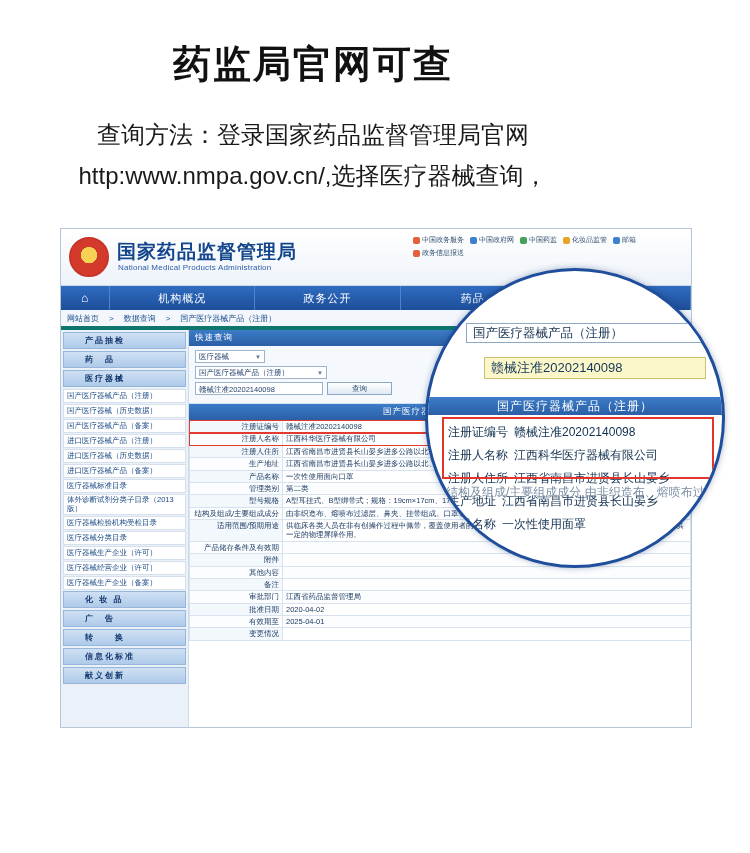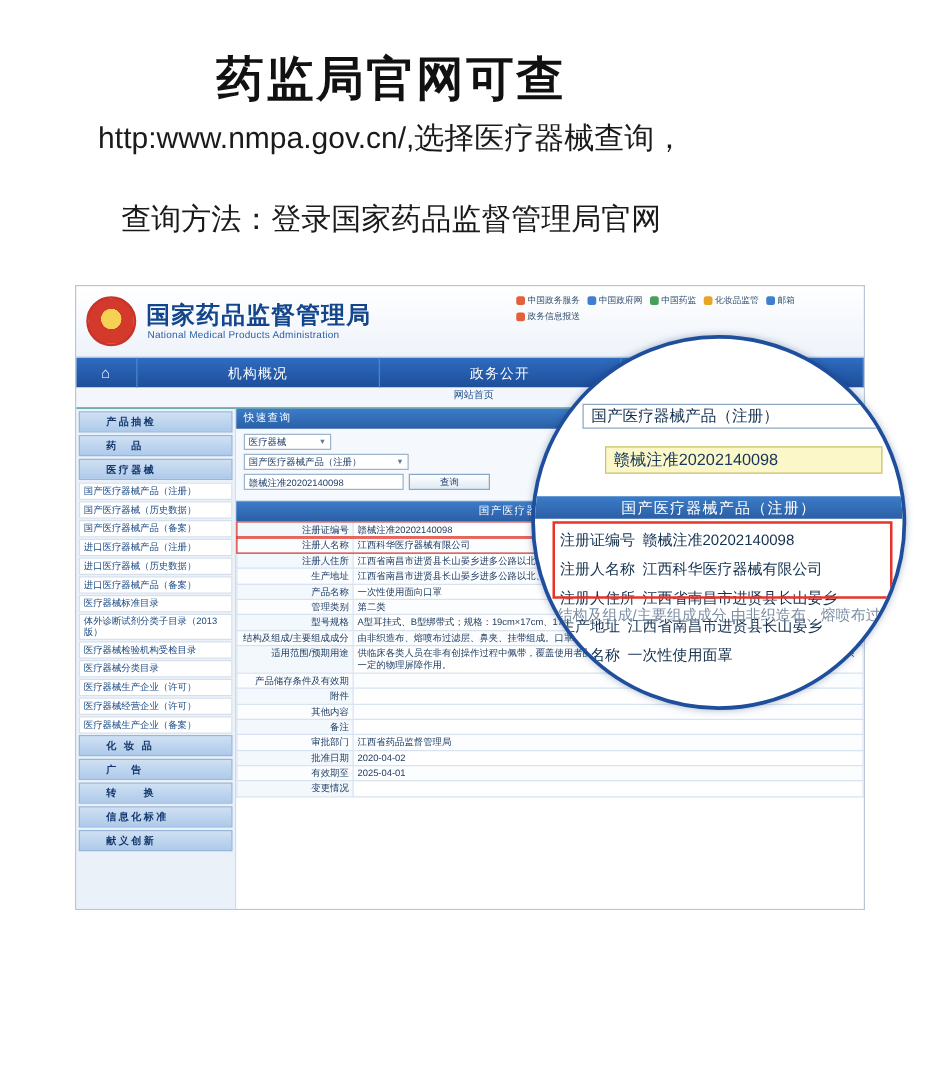--- a/index.html
+++ b/index.html
@@ -158,28 +158,27 @@
     align-items: center;
     justify-content: center;
     border-right: 1px solid #4a85ce;
     letter-spacing: 1px;
   }
   .nav .nav-item.home { flex: 0 0 48px; font-size: 12px; }
   
   .crumb {
     height: 16px;
     background: #f3f7fc;
-    border-bottom: 1px solid #0f766e;
+    border-bottom: 4px solid #0f766e;
     display: flex;
     align-items: center;
     padding-left: 6px;
     font-size: 8px;
     color: #1f4e8c;
     gap: 10px;
-    flex-direction: column;
   }
   
   .body-split {
     display: flex;
     height: calc(100% - 96px);
   }
   .side {
     width: 128px;
     background: #eaf1f9;
     border-right: 1px solid #cfdbe8;
@@ -390,22 +389,22 @@
     white-space: nowrap;
     overflow: hidden;
   }
 </style>
 </head>
 <body>
 
 <div class="page">
 
   <h1 class="main-title">药监局官网可查</h1>
+  <p class="sub-line sub1">查询方法：登录国家药品监督管理局官网</p>
   <p class="sub-line sub2">http:www.nmpa.gov.cn/,选择医疗器械查询，</p>
-  <p class="sub-line sub1">查询方法：登录国家药品监督管理局官网</p>
 
   <div class="shot">
 
     <div class="site-head">
       <div class="emblem"></div>
       <div class="site-name-cn">国家药品监督管理局</div>
       <div class="site-name-en">National Medical Products Administration</div>
 
       <div class="head-links">
         <span class="hl">
@@ -433,20 +432,21 @@
             <span>政务信息报送</span>
           </span>
       </div>
 
     </div>
 
     <div class="nav">
       <div class="nav-item home">⌂</div>
       <div class="nav-item">机构概况</div>
       <div class="nav-item">政务公开</div>
+      <div class="nav-item">药品</div>
       <div class="nav-item">医疗器械</div>
     </div>
 
     <div class="crumb">
       <span>网站首页</span>
       <span>&gt;</span>
       <span>数据查询</span>
       <span>&gt;</span>
       <span>国产医疗器械产品（注册）</span>
     </div>

